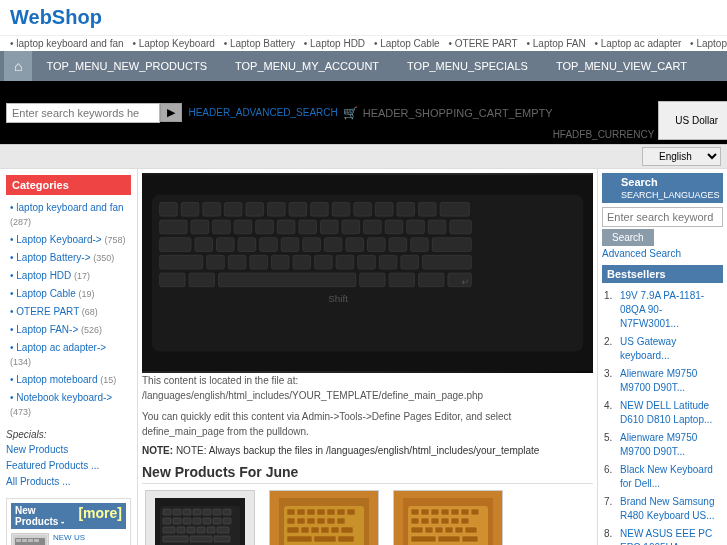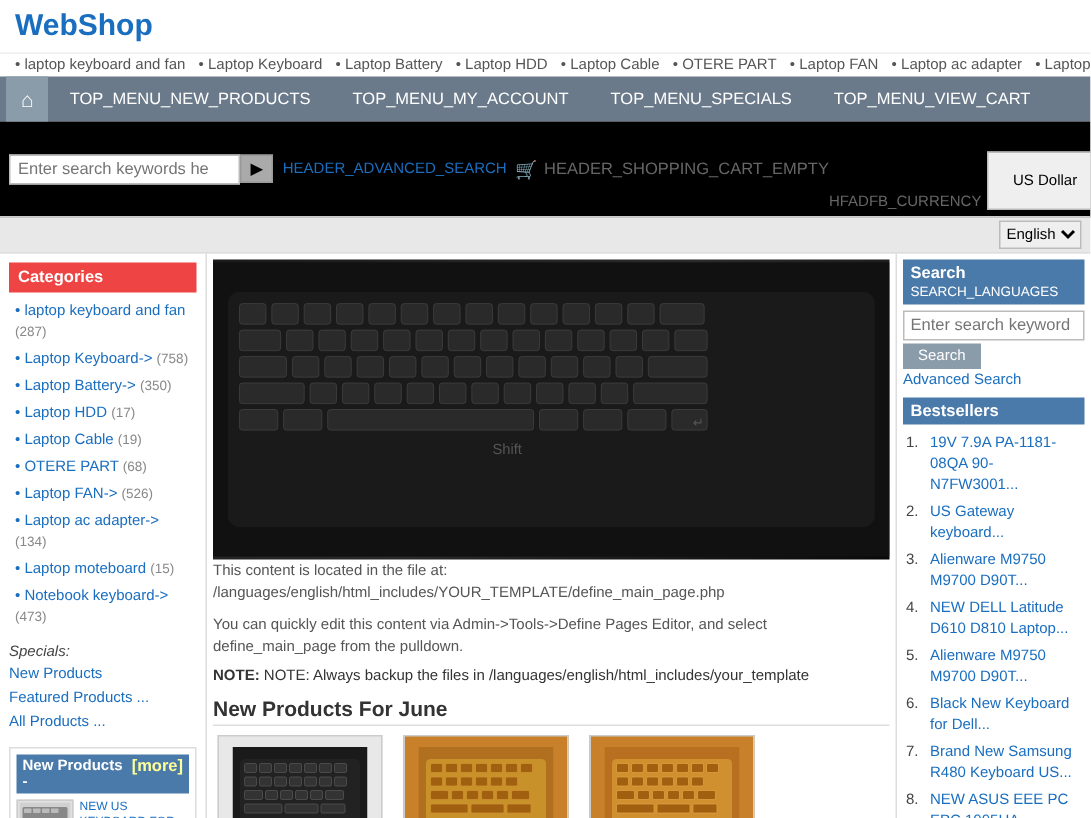--- a/index.html
+++ b/index.html
@@ -26,21 +26,21 @@
     .cart-area { margin: 0 auto; display: flex; align-items: center; font-size: 11px; color: #666; }
     .currency-area { display: flex; align-items: flex-end; margin-left: auto; font-size: 10px; }
     .currency-label { margin-right: 4px; color: #666; }
     .currency-select { font-size: 10px; padding: 12px; border: 1px solid #bbb; margin-top: 16px; }
     
     
     .adv-search { font-size: 10px; color: #1a6ebf; padding: 2px 6px; cursor: pointer; }
     
     
     .lang-row { background: #e8e8e8; display: flex; justify-content: flex-end; align-items: center; padding: 2px 6px; border-bottom: 1px solid #ddd; }
-    .lang-select { font-size: 10px; padding: 2px 0; border: 1px solid #bbb; }
+    .lang-select { font-size: 10px; padding: 2px 12px; border: 1px solid #bbb; }
     
     
     .main-wrapper { display: flex; }
     
     
     .sidebar { width: 138px; min-width: 138px; padding: 6px; border-right: 1px solid #ddd; }
     .sidebar-section-title { background: #ef4444; color: #fff; padding: 4px 6px; font-size: 11px; font-weight: bold; margin-bottom: 4px; }
     .sidebar-item { font-size: 10px; padding: 2px 4px; color: #1a6ebf; cursor: pointer; line-height: 1.4; }
     .sidebar-item .count { color: #888; font-size: 9px; }
     .sidebar-specials { margin-top: 8px; }
@@ -64,21 +64,21 @@
     .section-title { font-size: 14px; font-weight: bold; color: #333; margin: 8px 0 6px; border-bottom: 1px solid #ddd; padding-bottom: 3px; }
     
     .products-grid { display: flex; gap: 8px; flex-wrap: wrap; }
     .product-card { width: 116px; text-align: center; }
     .product-img { width: 110px; height: 80px; background: #e8e8e8; border: 1px solid #ccc; margin: 0 auto 4px; display: flex; align-items: center; justify-content: center; overflow: hidden; }
     .product-img svg { width: 90px; height: 65px; }
     .product-name { font-size: 9px; color: #1a6ebf; line-height: 1.3; margin-bottom: 3px; display: block; cursor: pointer; }
     
     
     .right-sidebar { width: 130px; min-width: 130px; padding: 4px; border-left: 1px solid #ddd; }
-    .rs-search-title { background: #4a7aaa; color: #fff; padding: 3px 5px; font-size: 11px; font-weight: bold; margin-bottom: 4px; }
+    .rs-search-title { background: #4a7aaa; color: #fff; padding: 3px 19px; font-size: 11px; font-weight: bold; margin-bottom: 4px; }
     .rs-search-input { width: 100%; border: 1px solid #bbb; padding: 3px 4px; font-size: 11px; margin-bottom: 2px; color: #999; }
     .rs-search-btn { background: #8a9baa; color: #fff; border: none; padding: 3px 10px; font-size: 10px; cursor: pointer; display: block; margin-bottom: 2px; }
     .rs-adv-link { font-size: 10px; color: #1a6ebf; cursor: pointer; display: block; margin-bottom: 6px; }
     
     .rs-bestsellers-title { background: #4a7aaa; color: #fff; padding: 3px 5px; font-size: 11px; font-weight: bold; margin-bottom: 4px; }
     .rs-bestseller-item { font-size: 10px; color: #1a6ebf; padding: 2px 2px; line-height: 1.4; cursor: pointer; display: flex; gap: 2px; }
     .rs-bestseller-item .num { color: #444; min-width: 14px; }
     
     .cart-icon { font-size: 12px; margin-right: 4px; }
   </style>
@@ -185,21 +185,21 @@
     <div class="sidebar-specials">
       <div class="spec-title">Specials:</div>
       <a class="sidebar-item">New Products</a>
       <a class="sidebar-item">Featured Products ...</a>
       <a class="sidebar-item">All Products ...</a>
     </div>
 
     <div class="new-products-box">
       <div class="np-title">
         <span>New Products -</span>
-        <span style="color:#ff9; font-size:11px;">[more]</span>
+        <span style="color:#ff9; font-size:14px;">[more]</span>
       </div>
       <div class="np-item">
         <div class="np-img">
           <svg viewBox="0 0 34 24" xmlns="http://www.w3.org/2000/svg">
             <rect width="34" height="24" fill="#d0d0d0"></rect>
             <rect x="2" y="3" width="30" height="15" rx="1" fill="#888"></rect>
             <rect x="3" y="4" width="5" height="3" rx="0.5" fill="#bbb"></rect>
             <rect x="9" y="4" width="5" height="3" rx="0.5" fill="#bbb"></rect>
             <rect x="15" y="4" width="5" height="3" rx="0.5" fill="#bbb"></rect>
             <rect x="21" y="4" width="5" height="3" rx="0.5" fill="#bbb"></rect>

